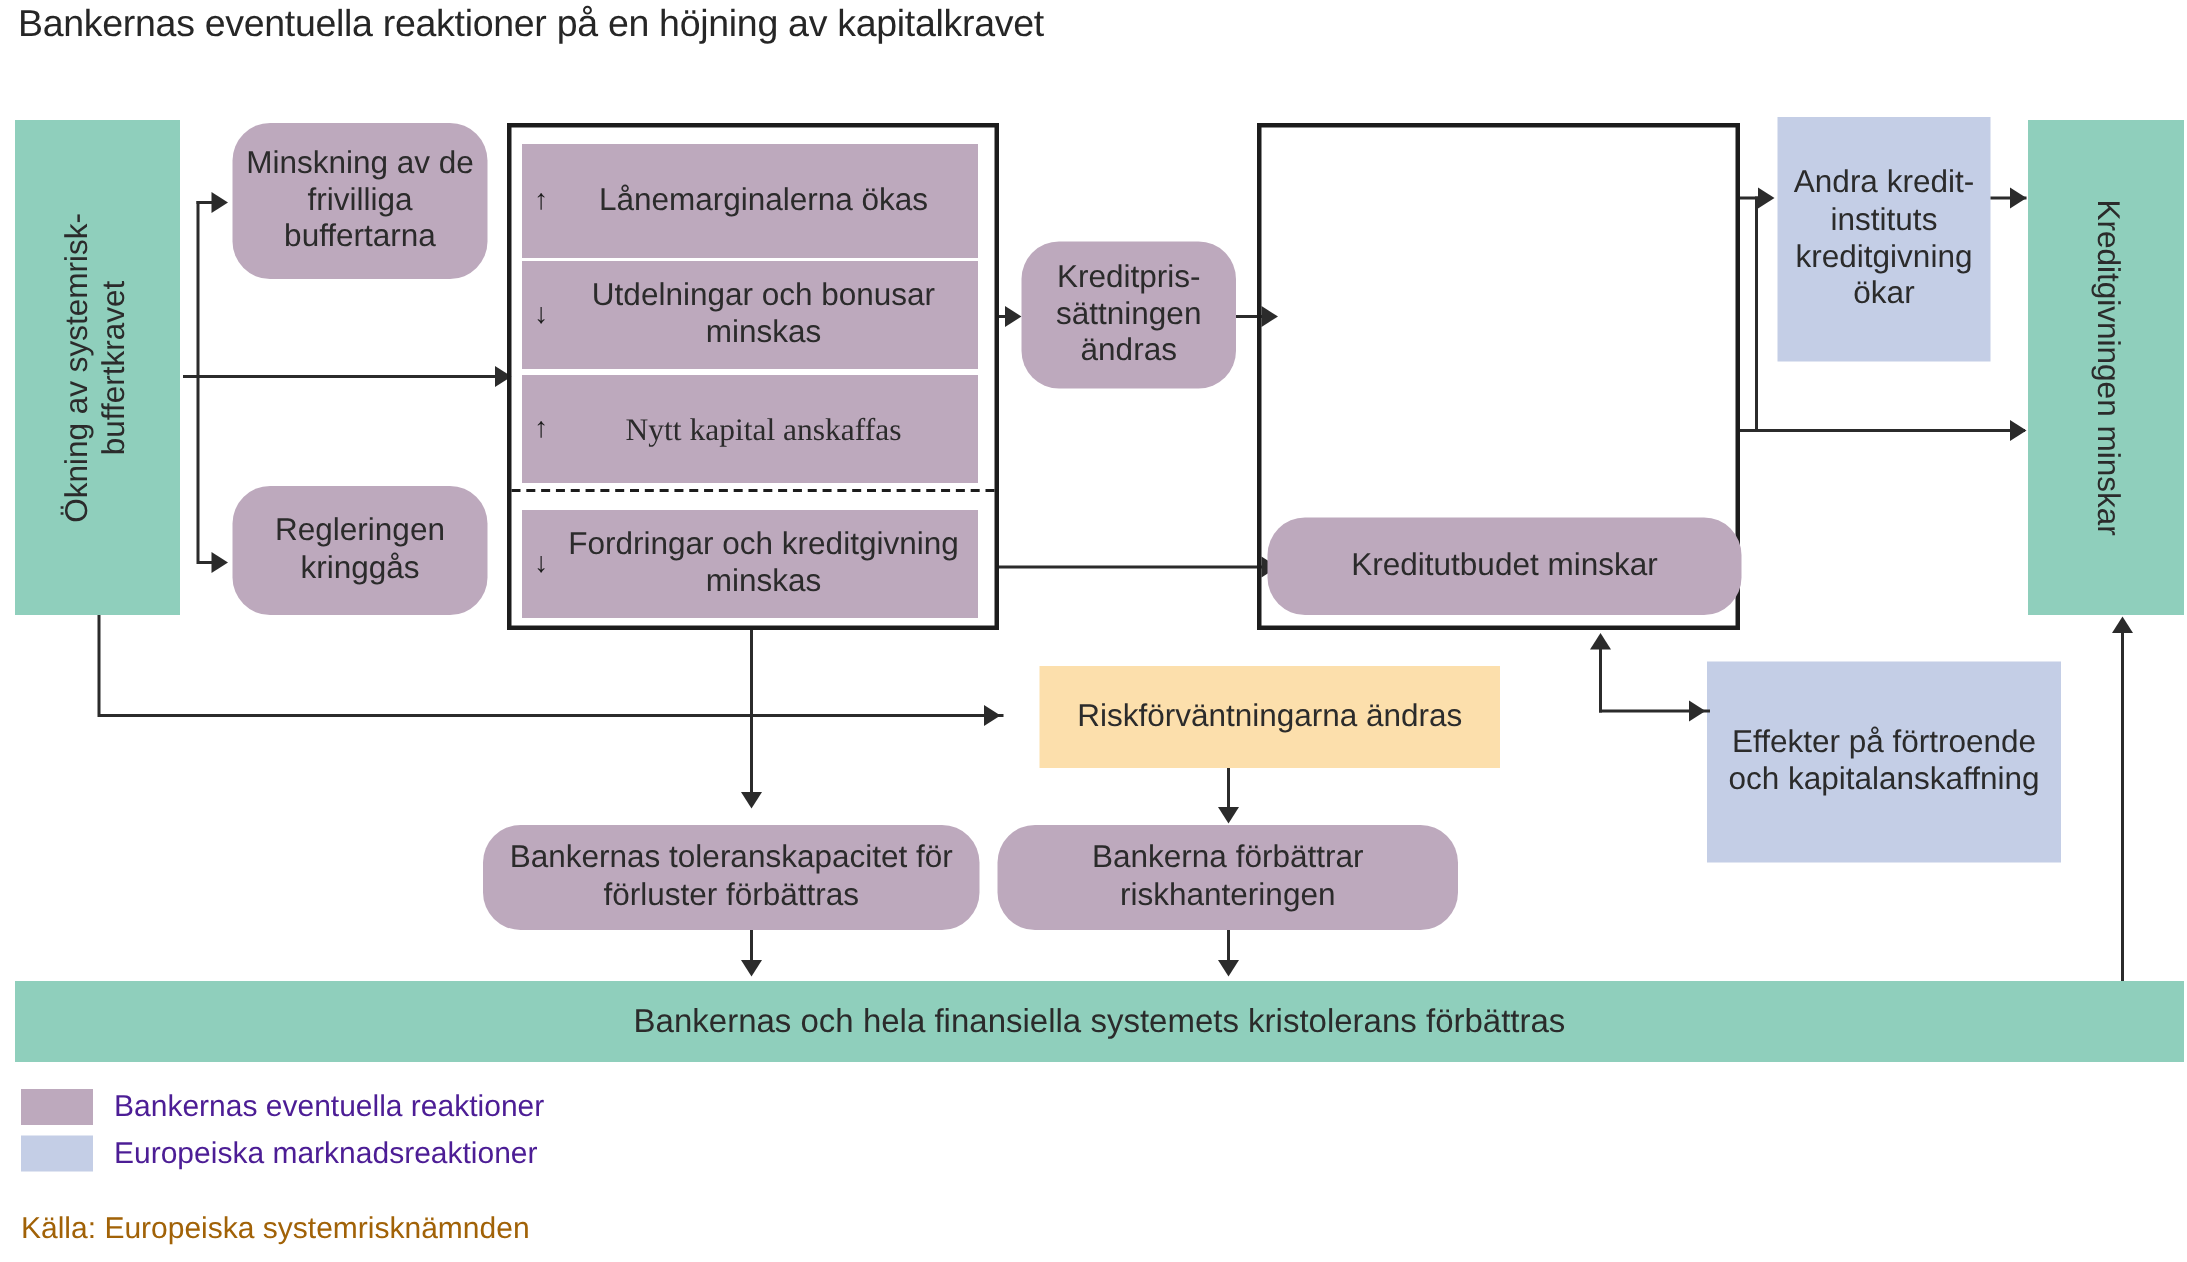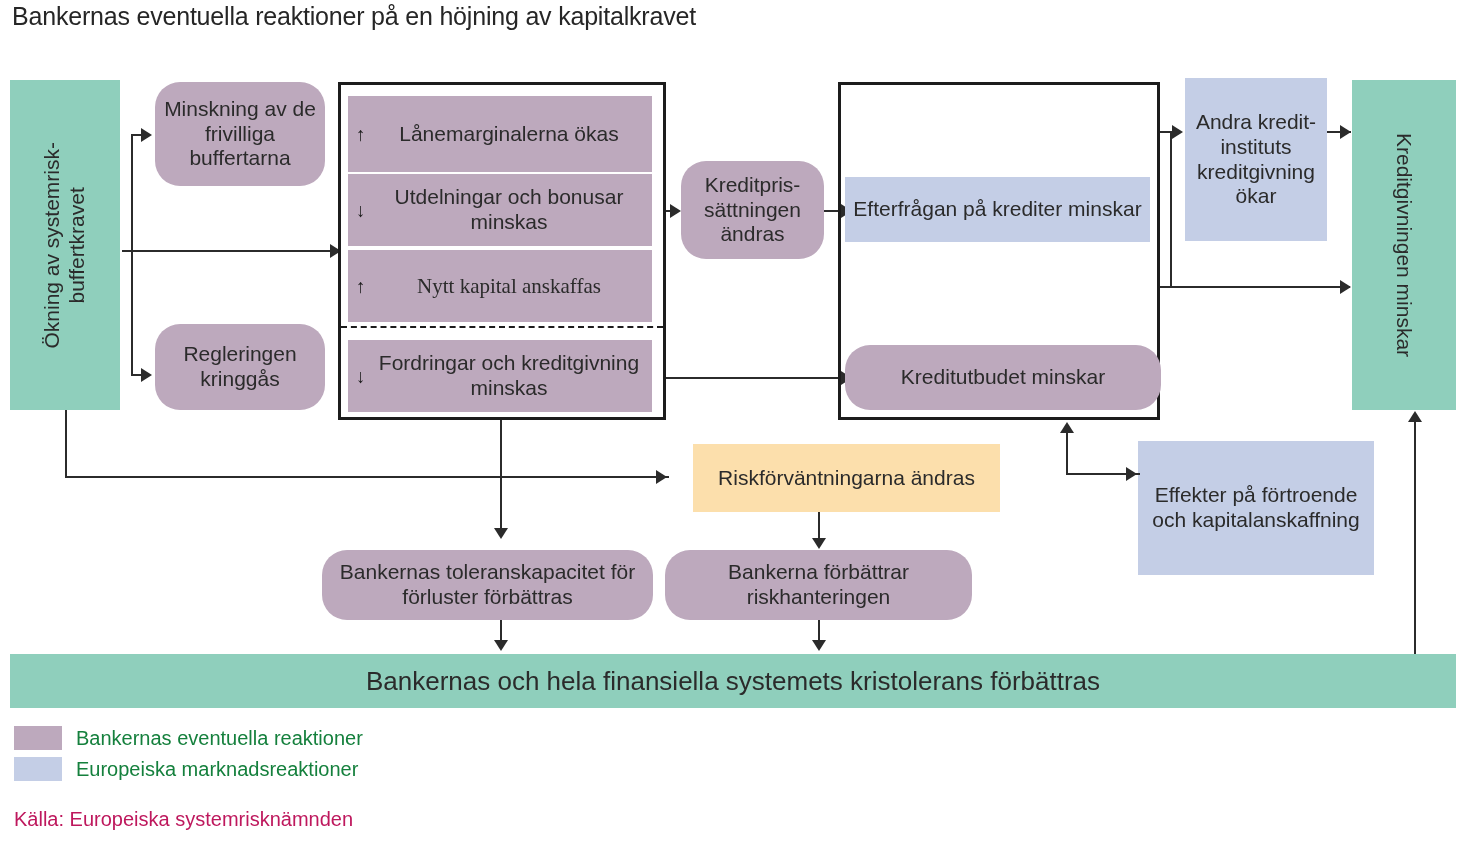--- a/index.html
+++ b/index.html
@@ -88,22 +88,22 @@
   
   .hline{position:absolute;height:0;border-top:2px solid #2b2b2b;}
   .vline{position:absolute;width:0;border-left:2px solid #2b2b2b;}
   .arr{position:absolute;width:0;height:0;}
   .arr.r{border-top:7px solid transparent;border-bottom:7px solid transparent;border-left:11px solid #2b2b2b;}
   .arr.d{border-left:7px solid transparent;border-right:7px solid transparent;border-top:11px solid #2b2b2b;}
   .arr.u{border-left:7px solid transparent;border-right:7px solid transparent;border-bottom:11px solid #2b2b2b;}
   
   .legend-row{position:absolute;display:flex;align-items:center;}
   .swatch{width:48px;height:24px;margin-right:14px;}
-  .legend-label{font-size:20px;color:#15803d;}
-  .source{position:absolute;font-size:20px;color:#be185d;}
+  .legend-label{font-size:20px;color:#4c1d95;}
+  .source{position:absolute;font-size:20px;color:#a16207;}
 </style>
 </head>
 <body>
 
 <div id="stage">
 
   <div class="title">Bankernas eventuella reaktioner på en höjning av kapitalkravet</div>
 
   <div class="node green" style="left:10px;top:80px;width:110px;height:330px;">
     <span class="vtext">Ökning av systemrisk-
@@ -157,23 +157,20 @@
   <div class="arr r" style="left:841px;top:371px;"></div>
 
   <div class="node purple" style="left:681px;top:161px;width:143px;height:98px;">
     <span>Kreditpris-sättningen ändras</span>
   </div>
   <div class="hline" style="left:824px;top:210px;width:24px;"></div>
   <div class="arr r" style="left:841px;top:204px;"></div>
 
   <div class="group" style="left:838px;top:82px;width:322px;height:338px;"></div>
 
-  <div class="node blue" style="left:845px;top:177px;width:305px;height:65px;">
-    <span>Efterfrågan på krediter minskar</span>
-  </div>
 
   <div class="node purple" style="left:845px;top:345px;width:316px;height:65px;">
     <span>Kreditutbudet minskar</span>
   </div>
 
   <div class="hline" style="left:1160px;top:131px;width:20px;"></div>
   <div class="arr r" style="left:1172px;top:125px;"></div>
 
   <div class="vline" style="left:1170px;top:131px;height:155px;"></div>
   <div class="hline" style="left:1160px;top:286px;width:190px;"></div>
@@ -220,21 +217,21 @@
 
   <div class="node blue" style="left:1138px;top:441px;width:236px;height:134px;">
     <span>Effekter på förtroende och kapitalanskaffning</span>
   </div>
 
   <div class="hline" style="left:1066px;top:473px;width:74px;"></div>
   <div class="arr r" style="left:1126px;top:467px;"></div>
   <div class="vline" style="left:1066px;top:431px;height:44px;"></div>
   <div class="arr u" style="left:1060px;top:422px;"></div>
 
-  <div class="node green" style="left:10px;top:654px;width:1446px;height:54px;font-size:26px;">
+  <div class="node green" style="left:10px;top:654px;width:1446px;height:54px;font-size:22px;">
     <span>Bankernas och hela finansiella systemets kristolerans förbättras</span>
   </div>
 
   <div class="legend-row" style="left:14px;top:726px;">
     <span class="swatch" style="background:#bda9bd;"></span>
     <span class="legend-label">Bankernas eventuella reaktioner</span>
   </div>
   <div class="legend-row" style="left:14px;top:757px;">
     <span class="swatch" style="background:#c4cee6;"></span>
     <span class="legend-label">Europeiska marknadsreaktioner</span>

